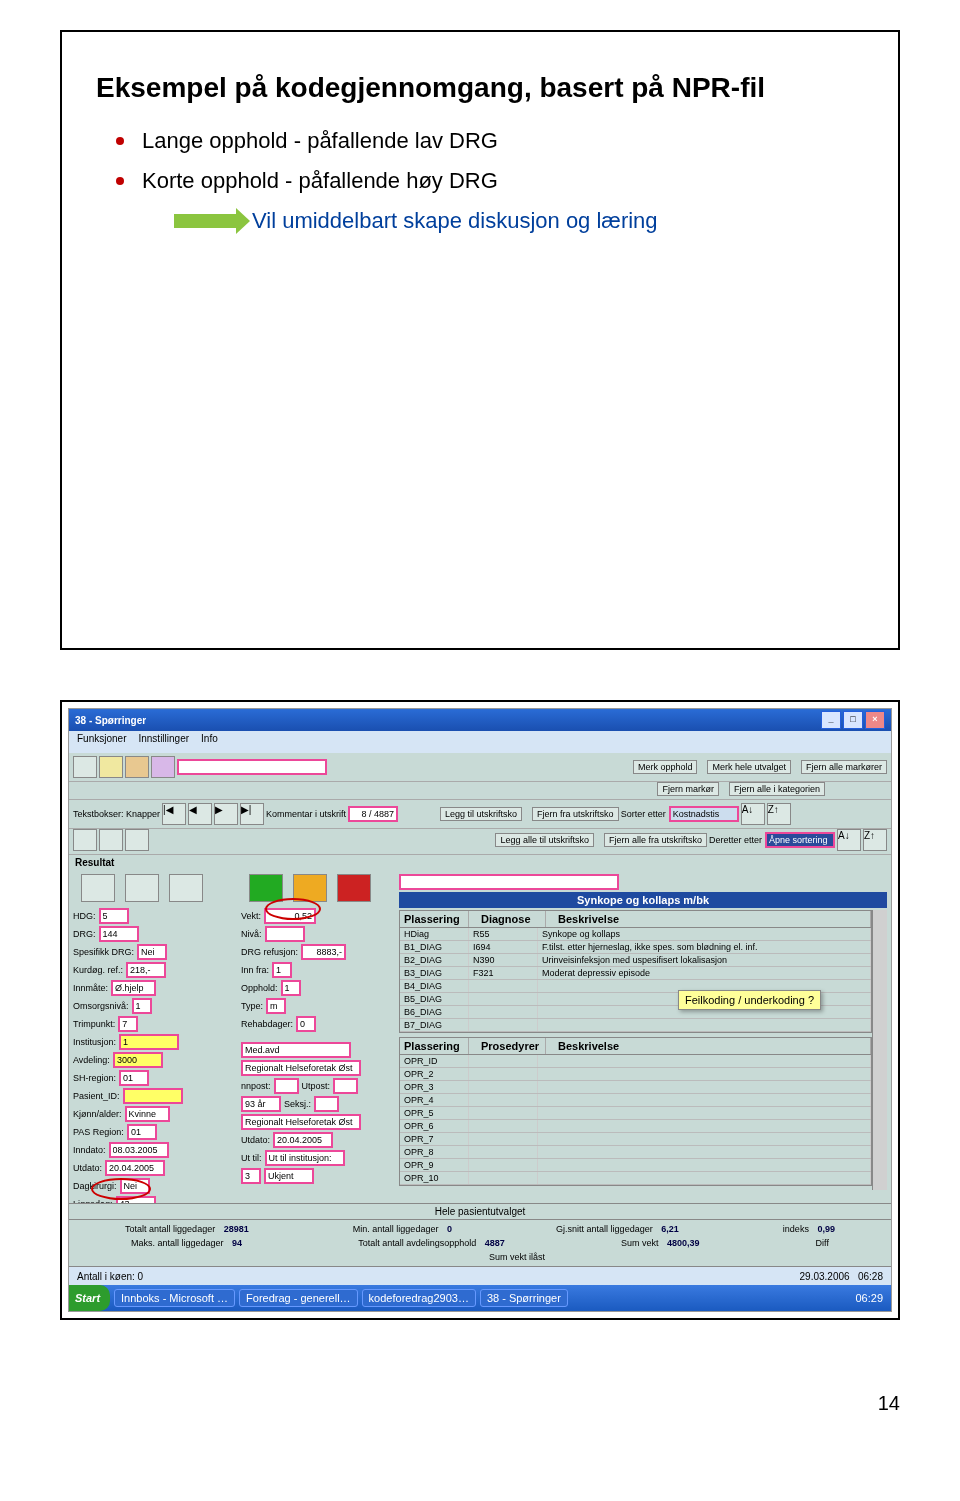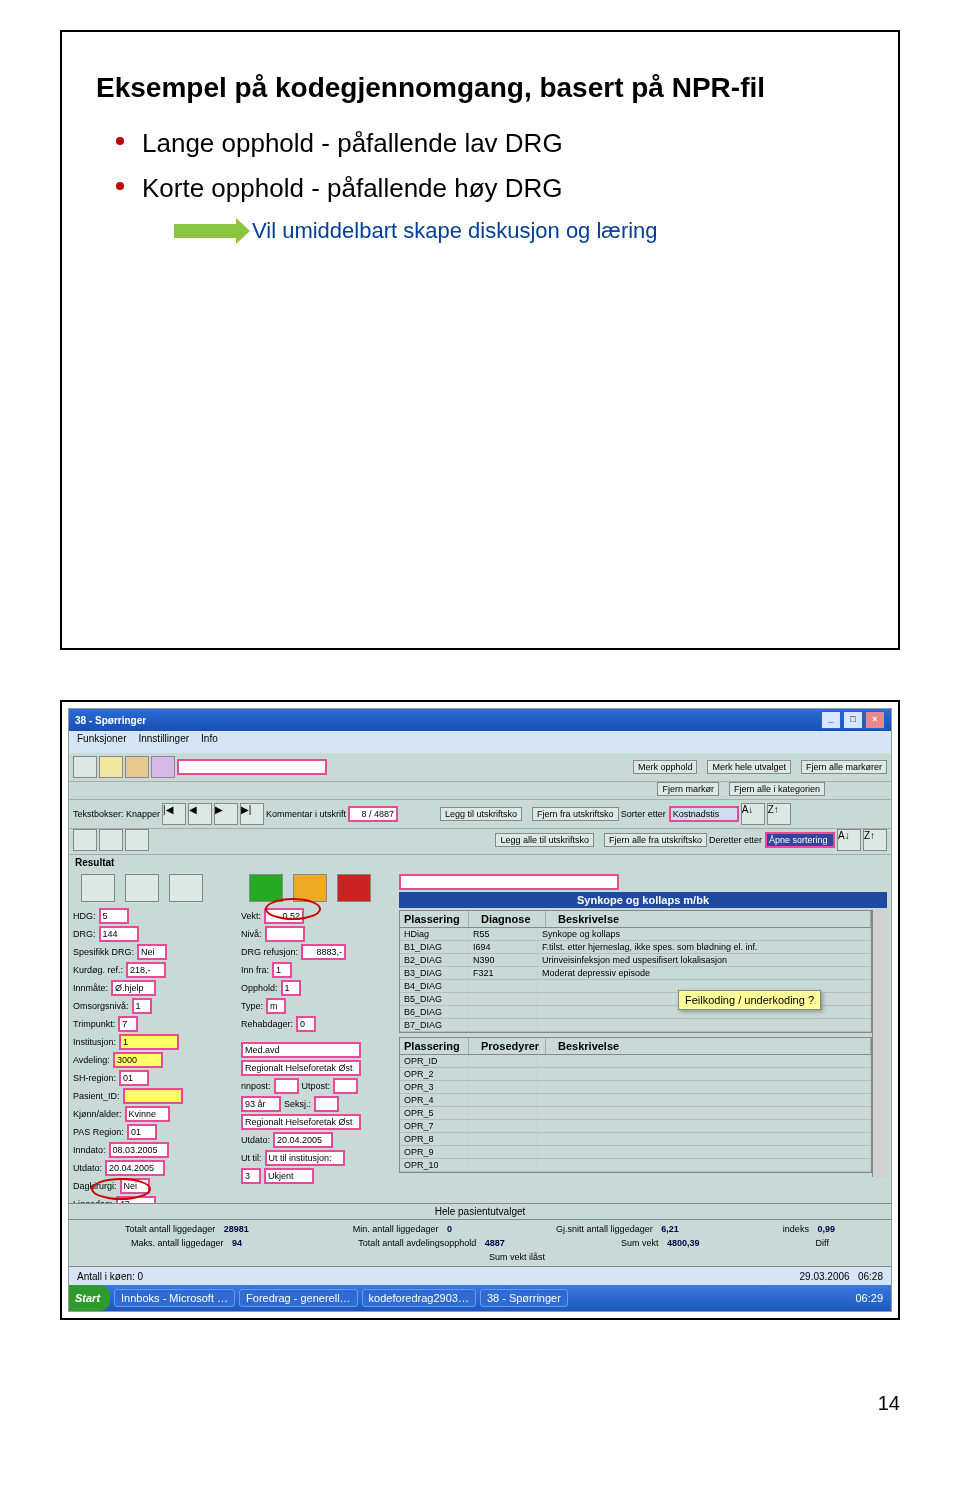--- a/index.html
+++ b/index.html
@@ -28,21 +28,21 @@
     font-weight: bold;
     margin: 12px 0 24px 0;
   }
   .bullets {
     margin-left: 20px;
   }
   .bullet {
     display: flex;
     align-items: flex-start;
     margin: 14px 0;
-    font-size: 26px;
+    font-size: 22px;
   }
   .red-dot {
     width: 8px;
     height: 8px;
     border-radius: 50%;
     background: #c00000;
     margin-top: 9px;
     margin-right: 18px;
     flex: 0 0 auto;
   }
@@ -450,21 +450,21 @@
         </div>
 
         <div class="midcol">
           <div style="display:flex;gap:2px;margin-bottom:4px">
             <div class="btn3d" style="width:24px;height:24px;background:#2a2"></div>
             <div class="btn3d" style="width:24px;height:24px;background:#ea2"></div>
             <div class="btn3d" style="width:24px;height:24px;background:#c22"></div>
           </div>
           <div class="field">
               <span>Vekt:</span>
-              <input class="inp" style="width: 40px; text-align: right;" value="0,52">
+              <input class="inp" style="width: 52px; text-align: right;" value="0,52">
             </div>
           <div class="field">
               <span>Nivå:</span>
               <input class="inp" style="width: 40px;">
             </div>
           <div class="field">
               <span>DRG refusjon:</span>
               <input class="inp" style="width: 45px; text-align: right;" value="8883,-">
             </div>
           <div class="field">
@@ -478,21 +478,21 @@
           <div class="field">
               <span>Type:</span>
               <input class="inp" style="width: 20px;" value="m">
             </div>
           <div class="field">
               <span>Rehabdager:</span>
               <input class="inp" style="width: 20px;" value="0">
             </div>
           <div style="height:6px"></div>
           <div class="field">
-              <input class="inp" style="width: 120px;" value="Med.avd">
+              <input class="inp" style="width: 110px;" value="Med.avd">
             </div>
           <div class="field">
               <input class="inp" style="width: 120px;" value="Regionalt Helseforetak Øst">
             </div>
           <div class="field">
               <span>nnpost:</span>
               <input class="inp" style="width: 25px;">
               <span>Utpost:</span>
               <input class="inp" style="width: 25px;">
             </div>
@@ -598,20 +598,25 @@
                     <div class="c-diag"></div>
                     <div class="c-besk"></div>
                   </div>
                   <div class="row">
                     <div class="c-plass">OPR_4</div>
                     <div class="c-diag"></div>
                     <div class="c-besk"></div>
                   </div>
                   <div class="row">
                     <div class="c-plass">OPR_5</div>
+                    <div class="c-diag"></div>
+                    <div class="c-besk"></div>
+                  </div>
+                  <div class="row">
+                    <div class="c-plass">OPR_6</div>
                     <div class="c-diag"></div>
                     <div class="c-besk"></div>
                   </div>
                   <div class="row">
                     <div class="c-plass">OPR_7</div>
                     <div class="c-diag"></div>
                     <div class="c-besk"></div>
                   </div>
                   <div class="row">
                     <div class="c-plass">OPR_8</div>

